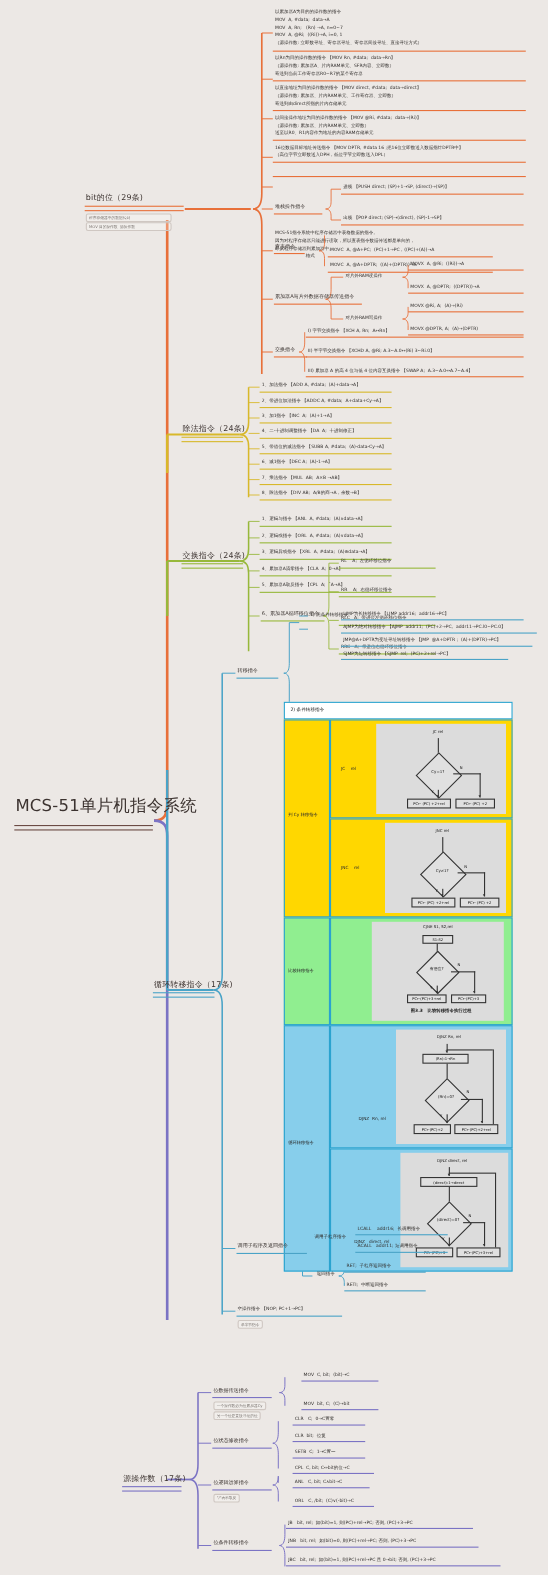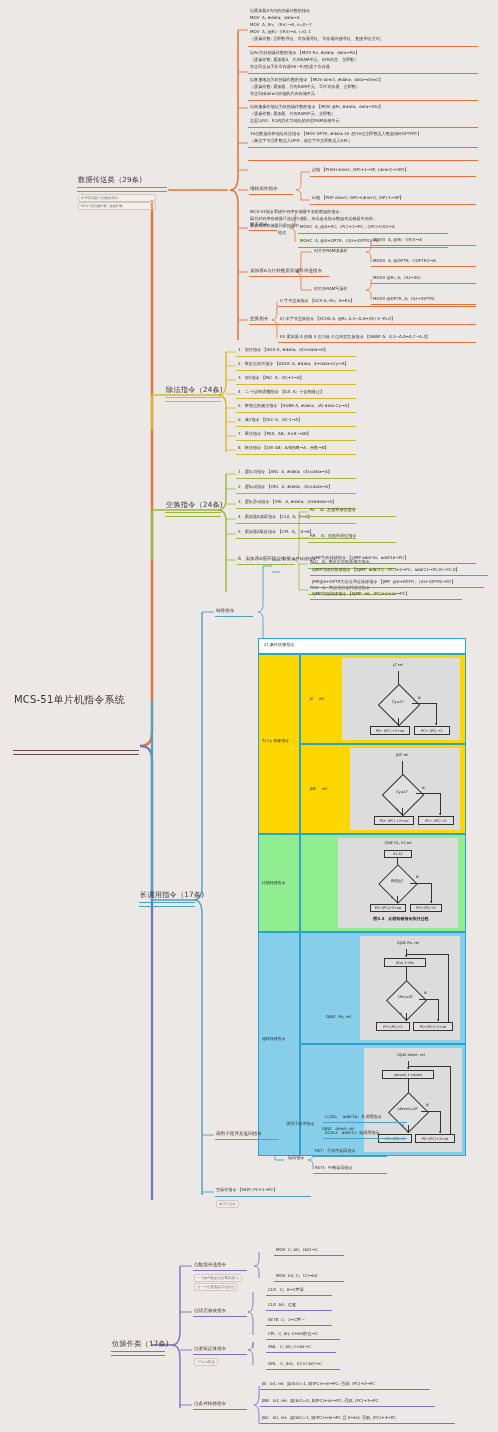--- a/index.html
+++ b/index.html
@@ -7,21 +7,21 @@
     width:498px;height:1432px;
     background:#ece8e5;
     font-family:"DejaVu Sans","Liberation Sans",sans-serif;
     position:relative;overflow:hidden;
     -webkit-font-smoothing:none;
   }
   .cv{position:absolute;left:0;top:0;width:498px;height:1432px;}
   .txt{position:absolute;box-sizing:border-box;white-space:pre;line-height:1.18;}
 
   
-  #root{left:14px;top:694px;font-size:10px;color:#3c3330;letter-spacing:.2px;}
+  #root{left:14px;top:724px;font-size:15px;color:#3c3330;letter-spacing:.2px;}
   #root-underline{position:absolute;left:13px;top:750px;width:126px;height:0;
      border-top:1.2px solid #6b4b45;border-bottom:1.2px solid #6b4b45;height:3px;}
 
   
   .branch-title{font-size:7.2px;color:#3c3330;letter-spacing:.2px;}
   .branch-ul{position:absolute;height:2.5px;border-top:1px solid;border-bottom:1px solid;}
 
   
   .sub{font-size:4.6px;color:#3a3330;}
   .sub-ul{position:absolute;height:0;border-top:.8px solid;}
@@ -174,21 +174,21 @@
     <path d="M248,1350 C252,1350 253,1346 253,1342 L253,1348"></path>
     <path d="M248,1350 C252,1350 253,1354 253,1358 L253,1365"></path>
     <path d="M254,1405 C258,1405 259,1400 259,1395 L259,1386"></path>
     <path d="M254,1405 C258,1405 259,1410 259,1415 L259,1424"></path>
   </g>
 </svg>
 
 <div id="root" class="txt">MCS-51单片机指令系统</div>
 <div id="root-underline"></div>
 
-<div class="txt branch-title" style="left:78px;top:176px;">数据传送类（29条)</div>
+<div class="txt branch-title" style="left:78px;top:176px;">bit的位（29条)</div>
 <div class="branch-ul" style="left:77px;top:187px;width:90px;border-color:#e8703a;"></div>
 <div class="note" style="left:78px;top:194px;width:72px;">程序存储器中的数据传到</div>
 <div class="note" style="left:78px;top:202px;width:72px;">MOV 目的操作数  源操作数</div>
 
 <div class="txt leaf" style="left:250px;top:9px;">以累加器A为目的的操作数的指令</div>
 <div class="txt leaf" style="left:250px;top:16px;">MOV  A, #data;  data→A</div>
 <div class="txt leaf" style="left:250px;top:23px;">MOV  A, Rn;   (Rn) →A, n=0~7</div>
 <div class="txt leaf" style="left:250px;top:30px;">MOV  A, @Ri;  ((Ri))→A, i=0, 1</div>
 <div class="txt leaf" style="left:250px;top:37px;">（源操作数: 立即数寻址、寄存器寻址、寄存器间接寻址、直接寻址方式）</div>
 <div class="leaf-rule" style="left:248px;top:46px;width:230px;border-color:#e8703a;"></div>
@@ -288,21 +288,21 @@
 <div class="sub-ul" style="left:237px;top:564px;width:58px;border-color:#97b83b;"></div>
 <div class="txt leaf" style="left:310px;top:508px;">RL    A;  左循环移位指令</div>
 <div class="leaf-rule" style="left:308px;top:516px;width:88px;border-color:#97b83b;"></div>
 <div class="txt leaf" style="left:310px;top:534px;">RR    A;  右循环移位指令</div>
 <div class="leaf-rule" style="left:308px;top:542px;width:88px;border-color:#97b83b;"></div>
 <div class="txt leaf" style="left:310px;top:560px;">RLC   A;  带进位左循环移位指令</div>
 <div class="leaf-rule" style="left:308px;top:568px;width:88px;border-color:#97b83b;"></div>
 <div class="txt leaf" style="left:310px;top:586px;">RRC   A;  带进位右循环移位指令</div>
 <div class="leaf-rule" style="left:308px;top:594px;width:88px;border-color:#97b83b;"></div>
 
-<div class="txt branch-title" style="left:140px;top:891px;">长调用指令（17条)</div>
+<div class="txt branch-title" style="left:140px;top:891px;">循环转移指令（17条)</div>
 <div class="branch-ul" style="left:139px;top:902px;width:56px;border-color:#4aa3c7;"></div>
 
 <div class="txt sub" style="left:216px;top:608px;">转移指令</div>
 <div class="sub-ul" style="left:215px;top:616px;width:38px;border-color:#4aa3c7;"></div>
 <div class="txt leaf" style="left:282px;top:557px;">1) 无条件转移指令</div>
 <div class="txt leaf" style="left:312px;top:556px;">LJMP为长转移指令 【LJMP addr16;  addr16→PC】</div>
 <div class="leaf-rule" style="left:310px;top:563px;width:166px;border-color:#4aa3c7;"></div>
 <div class="txt leaf" style="left:312px;top:568px;">AJMP为绝对转移指令 【AJMP  addr11;  (PC)+2→PC,  addr11→PC.l0~PC.0】</div>
 <div class="leaf-rule" style="left:310px;top:575px;width:178px;border-color:#4aa3c7;"></div>
 <div class="txt leaf" style="left:312px;top:580px;">JMP@A+DPTR为变址寻址转移指令 【JMP  @A+DPTR ;  (A)+(DPTR)→PC】</div>
@@ -437,21 +437,21 @@
 <div class="txt leaf" style="left:288px;top:1156px;">返回指令</div>
 <div class="txt leaf" style="left:315px;top:1149px;">RET;  子程序返回指令</div>
 <div class="leaf-rule" style="left:313px;top:1156px;width:74px;border-color:#4aa3c7;"></div>
 <div class="txt leaf" style="left:315px;top:1166px;">RETI;  中断返回指令</div>
 <div class="leaf-rule" style="left:313px;top:1173px;width:74px;border-color:#4aa3c7;"></div>
 
 <div class="txt leaf" style="left:216px;top:1188px;">空操作指令 【NOP; PC+1→PC】</div>
 <div class="leaf-rule" style="left:215px;top:1196px;width:96px;border-color:#4aa3c7;"></div>
 <div class="note" style="left:216px;top:1200px;">单字节指令</div>
 
-<div class="txt branch-title" style="left:112px;top:1340px;">位操作类（17条)</div>
+<div class="txt branch-title" style="left:112px;top:1340px;">源操作数（17条)</div>
 <div class="branch-ul" style="left:111px;top:1351px;width:54px;border-color:#7b73c4;"></div>
 
 <div class="txt sub" style="left:194px;top:1262px;">位数据传送指令</div>
 <div class="sub-ul" style="left:193px;top:1270px;width:54px;border-color:#7b73c4;"></div>
 <div class="note" style="left:194px;top:1274px;">一个操作数必为位累加器Cy</div>
 <div class="note" style="left:194px;top:1283px;">另一个位是直接寻址的位</div>
 <div class="txt leaf" style="left:276px;top:1248px;">MOV  C, bit;  (bit)→C</div>
 <div class="leaf-rule" style="left:274px;top:1255px;width:70px;border-color:#7b73c4;"></div>
 <div class="txt leaf" style="left:276px;top:1274px;">MOV  bit, C;  (C)→bit</div>
 <div class="leaf-rule" style="left:274px;top:1281px;width:70px;border-color:#7b73c4;"></div>

